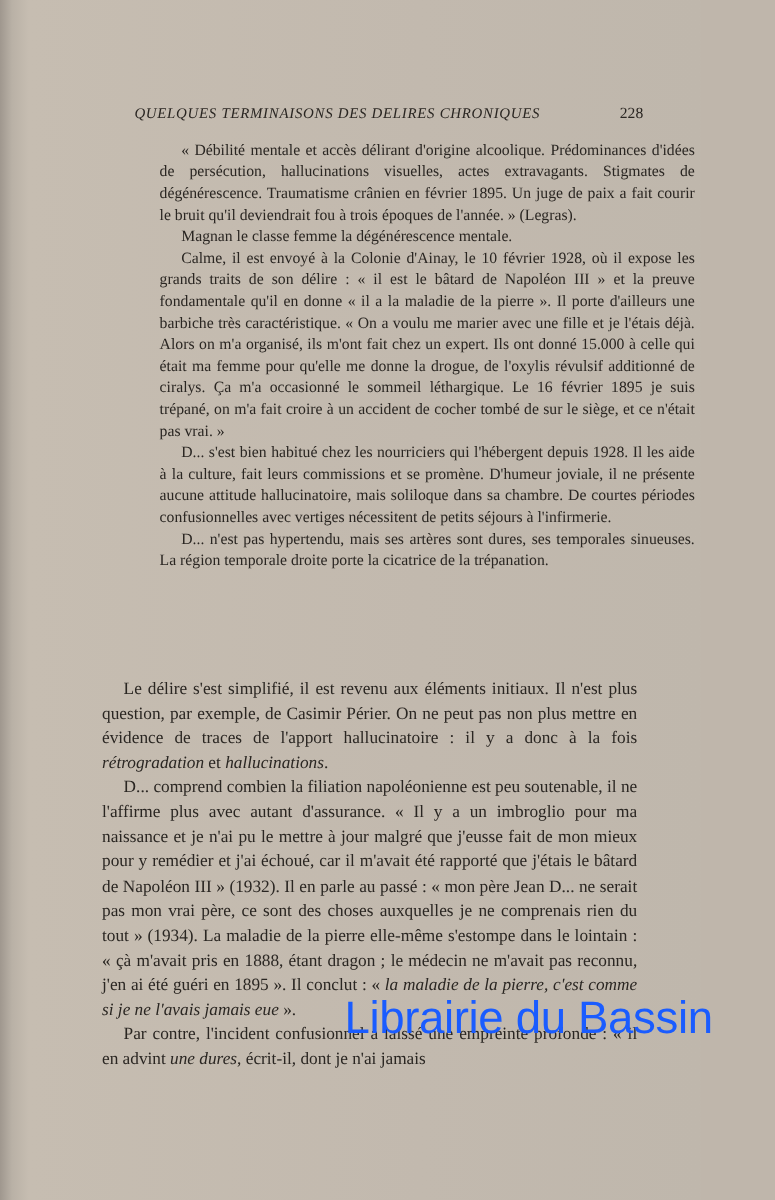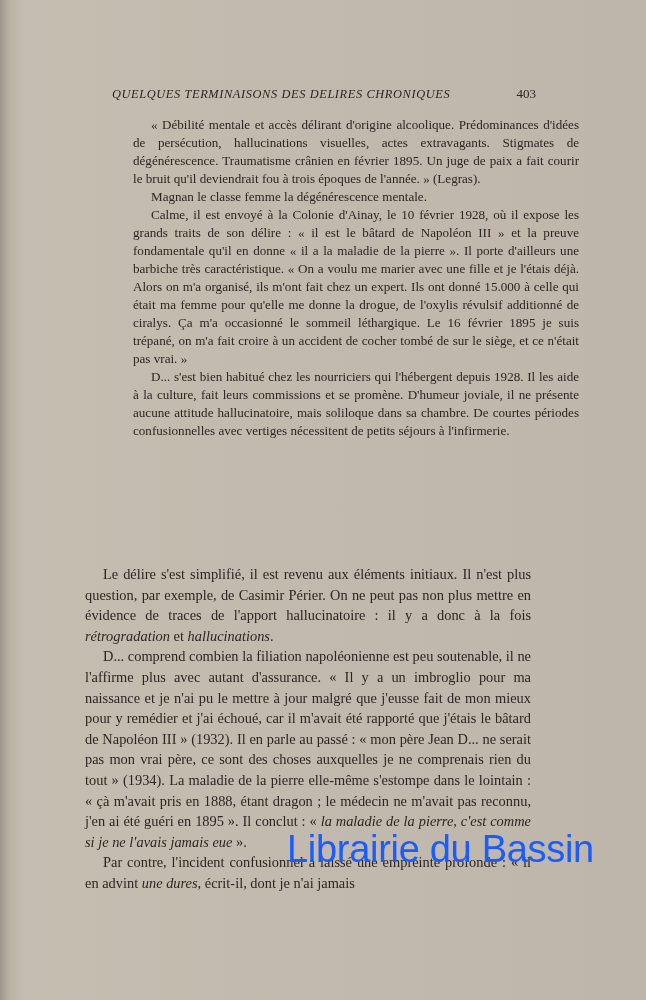--- a/index.html
+++ b/index.html
@@ -43,28 +43,29 @@
 </style>
 </head>
 <body>
 
 <div class="page">
 
   <div class="gutter-marks"></div>
 
   <div class="running-head">
     <span>QUELQUES TERMINAISONS DES DELIRES CHRONIQUES</span>
-    <span class="page-no">403</span>
+    <span class="page-no">228</span>
   </div>
 
   <div class="block small">
     <p>« Débilité mentale et accès délirant d'origine alcoolique. Prédominances d'idées de persécution, hallucinations visuelles, actes extravagants. Stigmates de dégénérescence. Traumatisme crânien en février 1895. Un juge de paix a fait courir le bruit qu'il deviendrait fou à trois époques de l'année. » (Legras).</p>
     <p>Magnan le classe femme la dégénérescence mentale.</p>
     <p>Calme, il est envoyé à la Colonie d'Ainay, le 10 février 1928, où il expose les grands traits de son délire : « il est le bâtard de Napoléon III » et la preuve fondamentale qu'il en donne « il a la maladie de la pierre ». Il porte d'ailleurs une barbiche très caractéristique. « On a voulu me marier avec une fille et je l'étais déjà. Alors on m'a organisé, ils m'ont fait chez un expert. Ils ont donné 15.000 à celle qui était ma femme pour qu'elle me donne la drogue, de l'oxylis révulsif additionné de ciralys. Ça m'a occasionné le sommeil léthargique. Le 16 février 1895 je suis trépané, on m'a fait croire à un accident de cocher tombé de sur le siège, et ce n'était pas vrai. »</p>
     <p>D... s'est bien habitué chez les nourriciers qui l'hébergent depuis 1928. Il les aide à la culture, fait leurs commissions et se promène. D'humeur joviale, il ne présente aucune attitude hallucinatoire, mais soliloque dans sa chambre. De courtes périodes confusionnelles avec vertiges nécessitent de petits séjours à l'infirmerie.</p>
+    <p>D... n'est pas hypertendu, mais ses artères sont dures, ses temporales sinueuses. La région temporale droite porte la cicatrice de la trépanation.</p>
   </div>
 
   <div class="block large">
     <p><span>Le délire s'est simplifié, il est revenu aux éléments initiaux. Il n'est plus question, par exemple, de Casimir Périer. On ne peut pas non plus mettre en évidence de traces de l'apport hallucinatoire : il y a donc à la fois </span><em>rétrogradation</em><span> et </span><em>hallucinations</em><span>.</span></p>
     <p><span>D... comprend combien la filiation napoléonienne est peu soutenable, il ne l'affirme plus avec autant d'assurance. « Il y a un imbroglio pour ma naissance et je n'ai pu le mettre à jour malgré que j'eusse fait de mon mieux pour y remédier et j'ai échoué, car il m'avait été rapporté que j'étais le bâtard de Napoléon III » (1932). Il en parle au passé : « mon père Jean D... ne serait pas mon vrai père, ce sont des choses auxquelles je ne comprenais rien du tout » (1934). La maladie de la pierre elle-même s'estompe dans le lointain : « çà m'avait pris en 1888, étant dragon ; le médecin ne m'avait pas reconnu, j'en ai été guéri en 1895 ». Il conclut : « </span><em>la maladie de la pierre, c'est comme si je ne l'avais jamais eue</em><span> ».</span></p>
     <p><span>Par contre, l'incident confusionnel a laissé une empreinte profonde : « il en advint </span><em>une dures</em><span>, écrit-il, dont je n'ai jamais</span></p>
   </div>
 
   <div class="watermark">Librairie du Bassin</div>
 </div>

